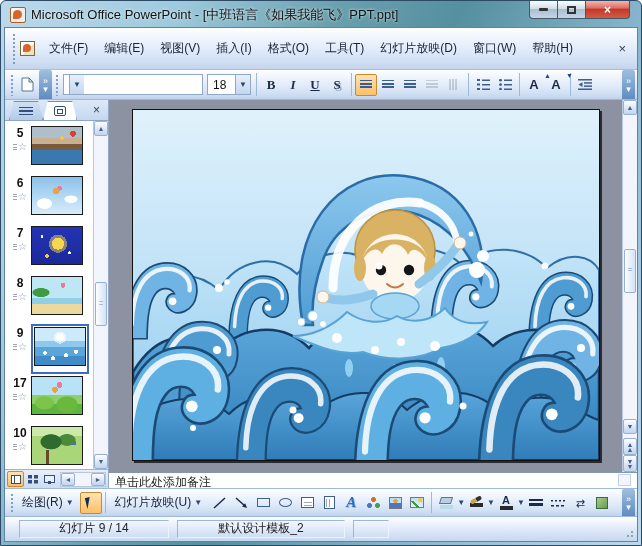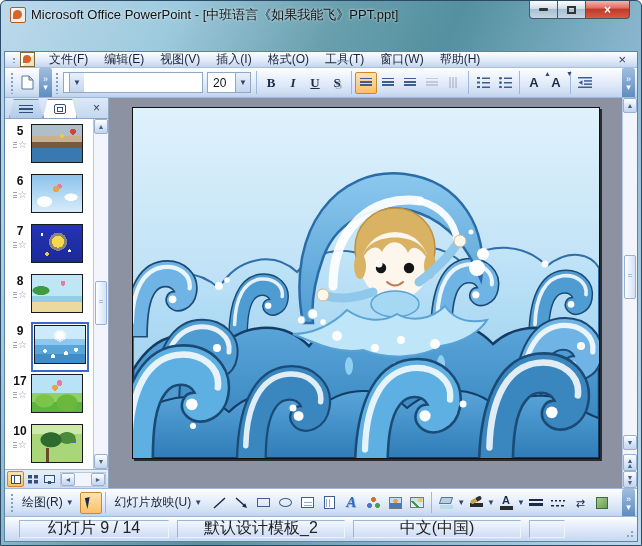--- a/index.html
+++ b/index.html
@@ -2,42 +2,42 @@
 <html><head>
 <meta charset="utf-8">
 <style>
   * { box-sizing: border-box; margin: 0; padding: 0; }
   html,body { width:642px; height:546px; }
   body { font-family:"Liberation Sans","DejaVu Sans",sans-serif; font-size:12px; background:#fff; }
 
   
   .win { width:642px; height:546px; display:flex; flex-direction:column;
     background:linear-gradient(115deg,#bcd9ec 0%,#9ecadd 20%,#6aa0ae 38%,#54909f 52%,#86b4cc 72%,#bdd9ec 100%);
-    border:1px solid #2c4a66; border-radius:6px 6px 0 0; padding:0 3px 3px 3px;gap:24px; }
+    border:1px solid #2c4a66; border-radius:6px 6px 0 0; padding:0 3px 3px 3px; }
   .titlebar { height:26px; display:flex; align-items:center; padding:2px 4px 0 6px; position:relative; }
   .appicon { width:16px; height:16px; margin-right:5px; background:linear-gradient(135deg,#f7f7f7 0 30%,#eee 30% 100%); border:1px solid #b15a22; border-radius:2px; position:relative; flex:0 0 auto; }
   .appicon::after { content:""; position:absolute; left:2px; top:2px; width:9px; height:9px; border-radius:50% 50% 50% 0; background:#d7652a; }
   .title { font-size:13px; color:#111; white-space:nowrap; overflow:hidden; text-shadow:0 0 3px rgba(255,255,255,.9); }
   .winbtns { position:absolute; right:8px; top:0; display:flex; }
   .wb { height:18px; display:flex; align-items:center; justify-content:center; border:1px solid #43586b; border-top:none; color:#fff; }
   .wb.min { width:29px; border-radius:0 0 0 4px; background:linear-gradient(180deg,#fdfeff,#cfdde9 45%,#a9bfd2 50%,#c4d6e5); }
   .wb.max { width:27px; background:linear-gradient(180deg,#fdfeff,#cfdde9 45%,#a9bfd2 50%,#c4d6e5); border-left:none; border-right:none; }
   .wb.close { width:45px; border-radius:0 0 4px 0; background:linear-gradient(180deg,#f2b5ad,#dd7063 40%,#c03a2c 50%,#d55b42); font-weight:bold; font-size:12px; }
   .minbar { width:9px; height:3px; background:#333; border-radius:1px; }
   .maxbox { width:9px; height:8px; border:2px solid #333; }
 
   
   .content { flex:1; display:flex; flex-direction:column; border:1px solid #5f83a6; background:#cfdff2; overflow:hidden; }
 
   .grip { width:5px; align-self:stretch; margin:3px 2px;
     background-image:radial-gradient(circle,#7f9fc6 1px,transparent 1.3px); background-size:4px 4px; background-position:1px 1px; }
   .sep { width:1px; align-self:stretch; margin:3px 3px; background:#9cb8dd; }
 
   
-  .menubar { height:16px; display:flex; align-items:center; padding:1px 4px;
+  .menubar { height:42px; display:flex; align-items:center; padding:1px 4px;
     background:linear-gradient(180deg,#fdfeff,#e6eefb 45%,#d2e0f4 80%,#c3d4ec); border-bottom:1px solid #a8c0e0;justify-content:space-between; }
   .docicon { width:15px; height:15px; margin:0 6px 0 2px; border:1px solid #7a6a35; background:linear-gradient(135deg,#fff 0 55%,#f0e2c0 55%); position:relative; }
   .docicon::after { content:""; position:absolute; left:2px; top:2px; width:8px; height:8px; border-radius:50% 50% 50% 0; background:#d7652a; }
   .menu-item { padding:3px 8px; color:#16233a; white-space:nowrap; border-radius:2px; }
   .menu-close { margin-left:auto; padding:1px 7px; color:#33415c; font-size:13px; }
 
   
   .toolbar { height:30px; display:flex; align-items:center; padding:0 2px;
     background:linear-gradient(180deg,#fdfeff,#e6eefb 45%,#d2e0f4 80%,#c0d2ec); border-bottom:1px solid #9db9de; }
   .tbtn { height:22px; min-width:22px; display:inline-flex; align-items:center; justify-content:center;
@@ -187,21 +187,21 @@
       linear-gradient(#1c2c48,#1c2c48) 0 5px/14px 3px no-repeat; }
   .dstyle-ic { width:14px; height:10px; background:
       repeating-linear-gradient(90deg,#1c2c48 0 2px,transparent 2px 4px) 0 2px/14px 1.5px no-repeat,
       repeating-linear-gradient(90deg,#1c2c48 0 3px,transparent 3px 5px) 0 7px/14px 1.5px no-repeat; }
   .astyle-ic { font-size:11px; color:#1c2c48; line-height:10px; letter-spacing:-1px; }
   .green-ic { width:12px; height:12px; background:linear-gradient(135deg,#a8cc8e,#6a9a52); border:1px solid #3a6b3a; }
 
   
   .statusbar { height:25px; display:flex; align-items:center; gap:8px; padding:2px 10px 3px 14px;
     background:linear-gradient(180deg,#fdfeff,#e0eafa 50%,#c6d8ef); border-top:1px solid #9db9de; position:relative; }
-  .scell { height:18px; display:flex; align-items:center; justify-content:center; font-size:16px; color:#222;
+  .scell { height:18px; display:flex; align-items:center; justify-content:center; font-size:12px; color:#222;
     border:1px solid; border-color:#9db6d6 #eef4fb #eef4fb #9db6d6; padding:0 6px; }
   .scell.c1 { width:150px; } .scell.c2 { width:168px; } .scell.c3 { width:168px; } .scell.c4 { width:36px; }
   .sgrip { position:absolute; right:3px; bottom:3px; width:10px; height:10px;
     background:radial-gradient(circle at 8px 8px,#8aa 1.2px,transparent 1.5px),
                radial-gradient(circle at 8px 4px,#8aa 1.2px,transparent 1.5px),
                radial-gradient(circle at 4px 8px,#8aa 1.2px,transparent 1.5px); }
 </style>
 </head>
 <body>
 
@@ -227,40 +227,41 @@
 
     <div class="menubar">
       <span class="grip"></span>
       <span class="docicon"></span>
       <span class="menu-item">文件(F)</span>
       <span class="menu-item">编辑(E)</span>
       <span class="menu-item">视图(V)</span>
       <span class="menu-item">插入(I)</span>
       <span class="menu-item">格式(O)</span>
       <span class="menu-item">工具(T)</span>
+      <span class="menu-item">幻灯片放映(D)</span>
       <span class="menu-item">窗口(W)</span>
       <span class="menu-item">帮助(H)</span>
       <span class="menu-close">×</span>
     </div>
 
     <div class="toolbar">
       <span class="grip"></span>
       <button class="tbtn">
         <svg width="13" height="15">
             <path d="M1,1 h7 l4,4 v9 h-11 z" fill="#fff" stroke="#5a7894"></path>
             <path d="M8,1 l4,4 h-4 z" fill="#cfdde9" stroke="#5a7894"></path>
           </svg>
       </button>
       <span class="chev">»<span>▾</span></span>
       <span class="grip"></span>
       <div class="combo font">
         <span class="dd">▼</span>
       </div>
       <div class="combo size">
-        <span class="val">20</span>
+        <span class="val">18</span>
         <span class="dd">▼</span>
       </div>
       <span class="sep"></span>
       <button class="tbtn bi">B</button>
       <button class="tbtn bi it">I</button>
       <button class="tbtn bi un">U</button>
       <button class="tbtn bi sh">S</button>
       <span class="sep"></span>
       <button class="tbtn active">
           <span class="lines"></span>
@@ -533,20 +534,24 @@
                 <span>▲</span>
                 <span>▲</span>
               </div>
             <div class="sbtn dblarrow" style="height:17px;">
                 <span>▼</span>
                 <span>▼</span>
               </div>
           </div>
         </div>
 
+        <div class="notes">
+          <span>单击此处添加备注</span>
+          <span class="nscroll"></span>
+        </div>
       </div>
     </div>
 
     <div class="drawbar">
       <span class="grip"></span>
       <button class="tbtn dtext">
         <span>绘图(R)</span>
           <span class="dd2">▼</span>
       </button>
       <button class="tbtn active">
@@ -619,19 +624,18 @@
         </button>
       <button class="tbtn">
           <span class="green-ic"></span>
         </button>
       <span class="chev" style="margin-left:auto;">»<span>▾</span></span>
     </div>
 
     <div class="statusbar">
       <div class="scell c1">幻灯片 9 / 14</div>
       <div class="scell c2">默认设计模板_2</div>
-      <div class="scell c3">中文(中国)</div>
       <div class="scell c4"></div>
       <span class="sgrip"></span>
     </div>
 
   </div>
 </div>
 
 </body></html>

